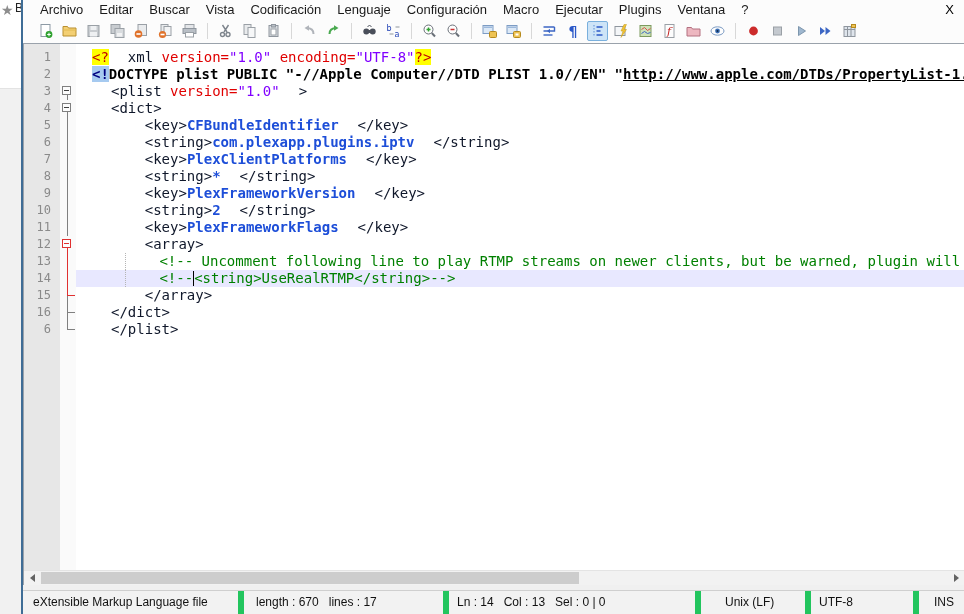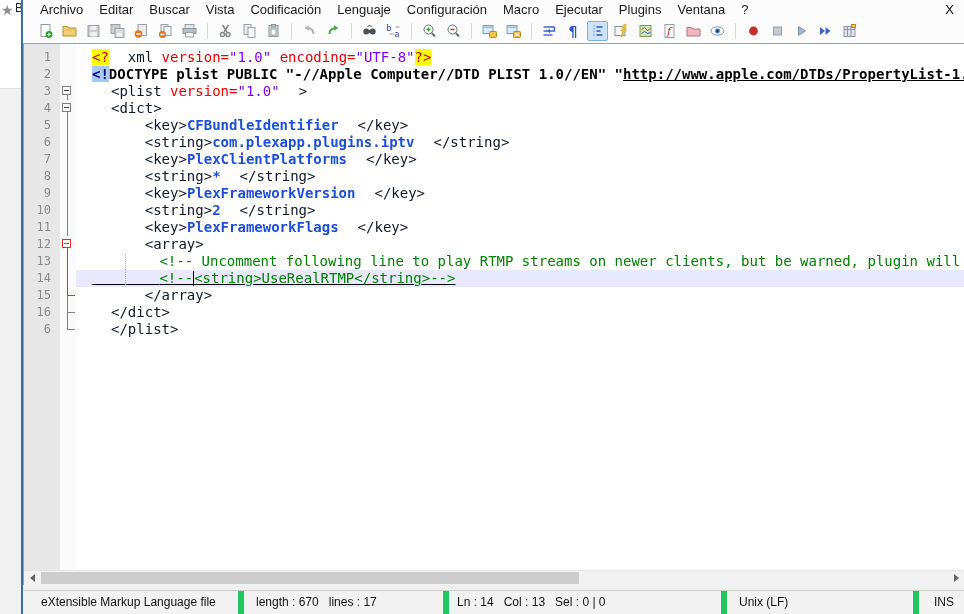--- a/index.html
+++ b/index.html
@@ -34,21 +34,21 @@
   #editor{flex:1 1 auto;display:flex;flex-direction:column;overflow:hidden;background:#fff;
           border-top:1px solid #9aa2ab;border-left:1px solid #9aa2ab;}
   .line{display:flex;height:17px;flex:none;}
   .line.pad{height:5px;}
   .line.filler{flex:1 1 auto;height:auto;}
   .ln{width:36px;flex:none;background:#e7e7e7;color:#8a8a8a;text-align:right;padding-right:9px;box-sizing:border-box;
       font:12px/17px "DejaVu Sans Mono",monospace;}
   .fold{width:16px;flex:none;position:relative;background:#fafafa;}
   .code{flex:1 1 auto;position:relative;white-space:pre;overflow:hidden;padding-left:16px;
         font:14px/17px "DejaVu Sans Mono",monospace;color:#000;}
-  .line.cur .code{background:#e8e8ff;text-decoration:underline;}
+  .line.cur .code{background:#e8e8ff;}
   .line.g4 .code::after{content:"";position:absolute;top:0;bottom:0;left:49px;border-left:1px dotted #b5b5b5;}
   .caret{display:inline-block;width:1px;height:15px;background:#000;vertical-align:-3px;}
   .tk-d{color:#c00000;background:#ffff00;}
   .tk-t{color:#0f172a;padding-left:19px;}
   .tk-a{color:#e00000;}
   .tk-v{color:#8000ff;}
   .tk-x{color:#1d4ed8;font-weight:bold;}
   .tk-c{color:#008000;}
   .tk-m{color:#000080;background:#a6caf0;font-weight:bold;}
   .tk-b{color:#000;font-weight:bold;}
@@ -69,24 +69,24 @@
   .hscroll{height:14px;flex:none;background:#f2f2f2;position:relative;border-top:1px solid #e4e4e4;}
   .hs-btn{position:absolute;top:0;width:16px;height:14px;display:flex;align-items:center;justify-content:center;}
   .hs-left{left:0;} .hs-right{right:0;}
   .tri-l{width:0;height:0;border-style:solid;border-width:4px 5px 4px 0;border-color:transparent #636363 transparent transparent;}
   .tri-r{width:0;height:0;border-style:solid;border-width:4px 0 4px 5px;border-color:transparent transparent transparent #636363;}
   .hs-thumb{position:absolute;left:17px;top:1px;width:538px;height:12px;background:#cdcdcd;}
   
   .win-gap{height:5px;background:#f0f0f0;flex:none;}
   .statusbar{height:23px;flex:none;background:#f2f2f2;border-top:1px solid #cfcfcf;position:relative;font-size:12px;color:#111;}
   .sb-sec{position:absolute;top:0;height:23px;line-height:22px;white-space:pre;overflow:hidden;box-sizing:border-box;border-left:6px solid #22c55e;}
-  .sb-1{left:0;width:215px;border-left:none;padding-left:18px;}
+  .sb-1{left:0;width:215px;border-left:none;padding-left:10px;}
   .sb-2{left:215px;width:205px;padding-left:12px;}
   .sb-3{left:420px;width:252px;padding-left:8px;}
-  .sb-4{left:672px;width:110px;padding-left:12px;margin-left:26px;}
+  .sb-4{left:672px;width:110px;padding-left:24px;}
   .sb-5{left:782px;width:108px;padding-left:8px;}
   .sb-6{left:890px;width:74px;padding-left:15px;}
 </style>
 </head>
 <body>
 
 <div id="screen">
 
   <div id="left-strip">
     <div class="top-white"></div>
@@ -455,17 +455,18 @@
       </div>
     </div>
 
     <div class="win-gap"></div>
 
     <div class="statusbar">
       <span class="sb-sec sb-1">eXtensible Markup Language file</span>
       <span class="sb-sec sb-2">length : 670   lines : 17</span>
       <span class="sb-sec sb-3">Ln : 14   Col : 13   Sel : 0 | 0</span>
       <span class="sb-sec sb-4">Unix (LF)</span>
+      <span class="sb-sec sb-5">UTF-8</span>
       <span class="sb-sec sb-6">INS</span>
     </div>
 
   </div>
 </div>
 
 </body></html>

